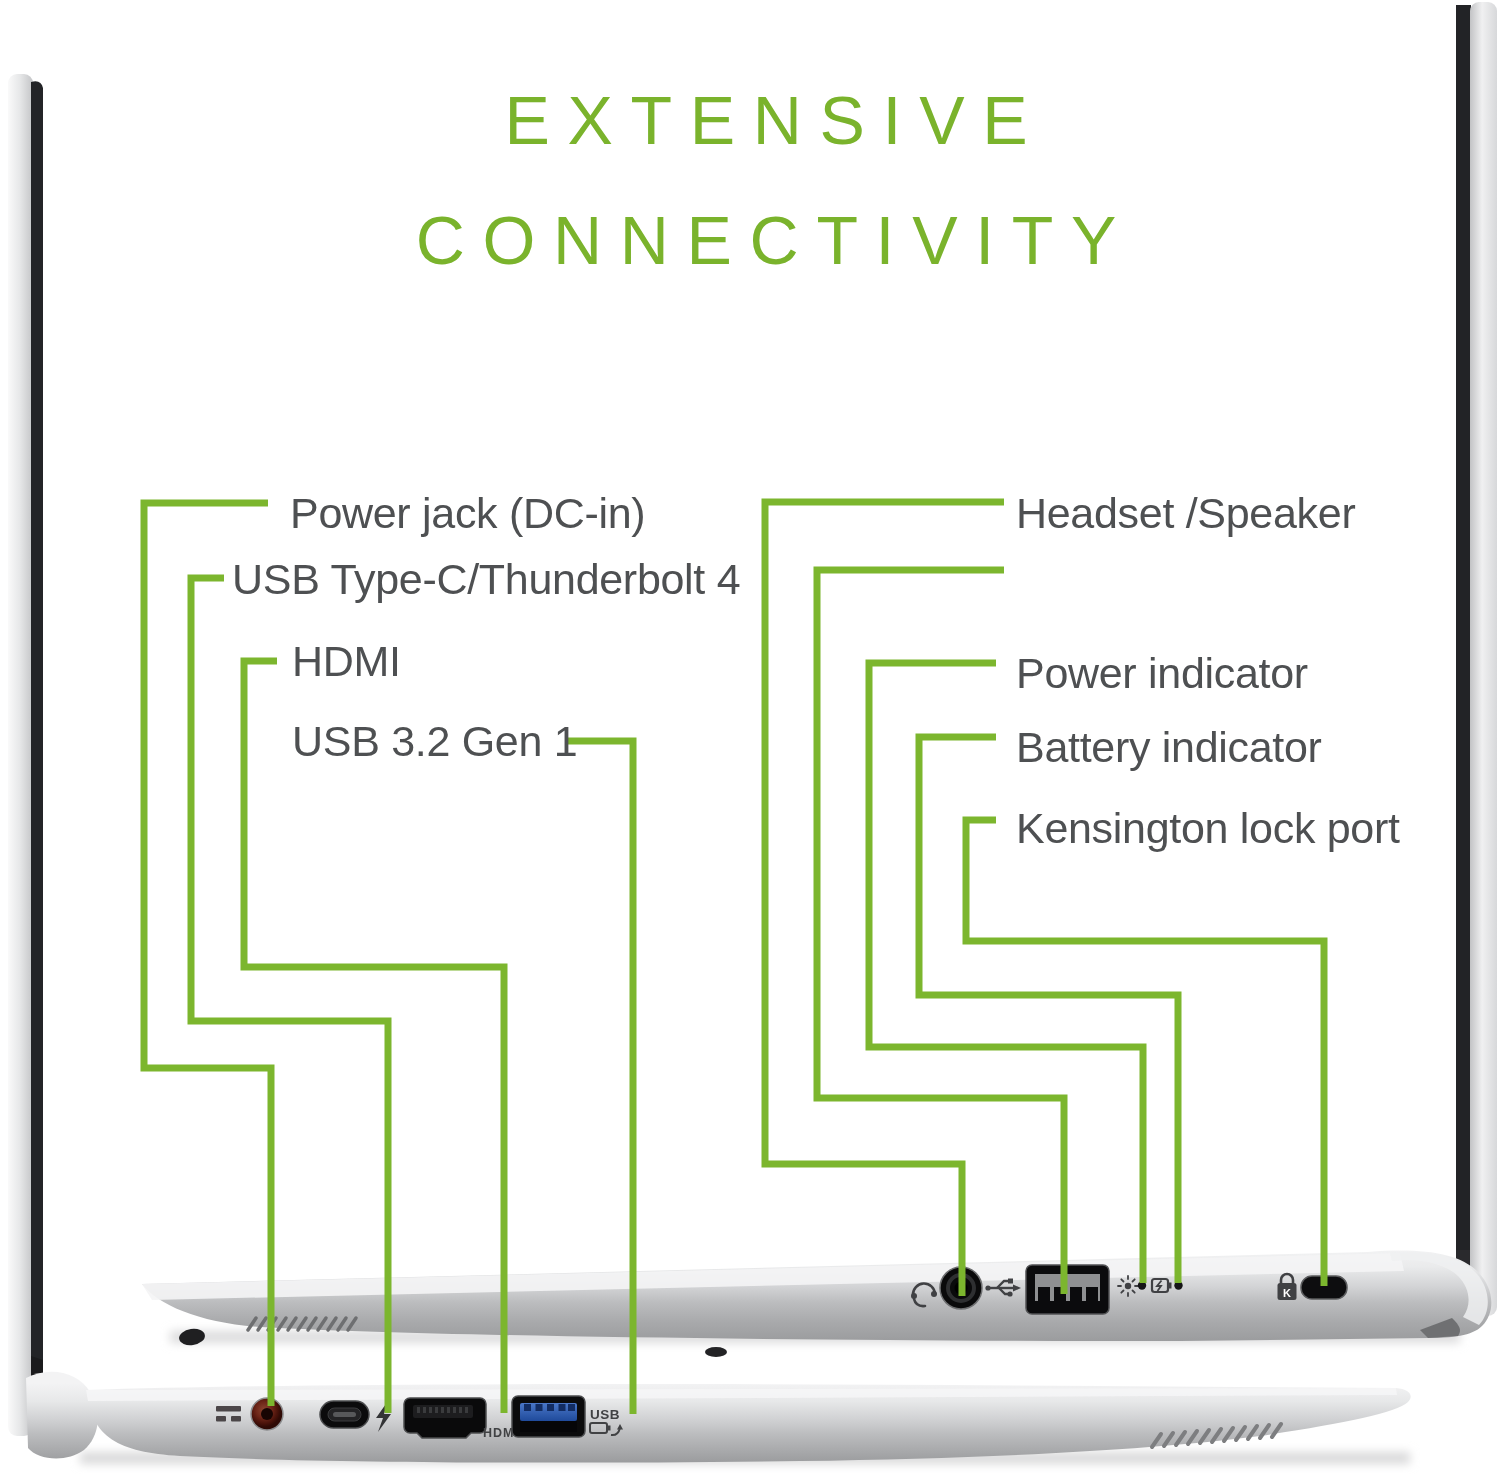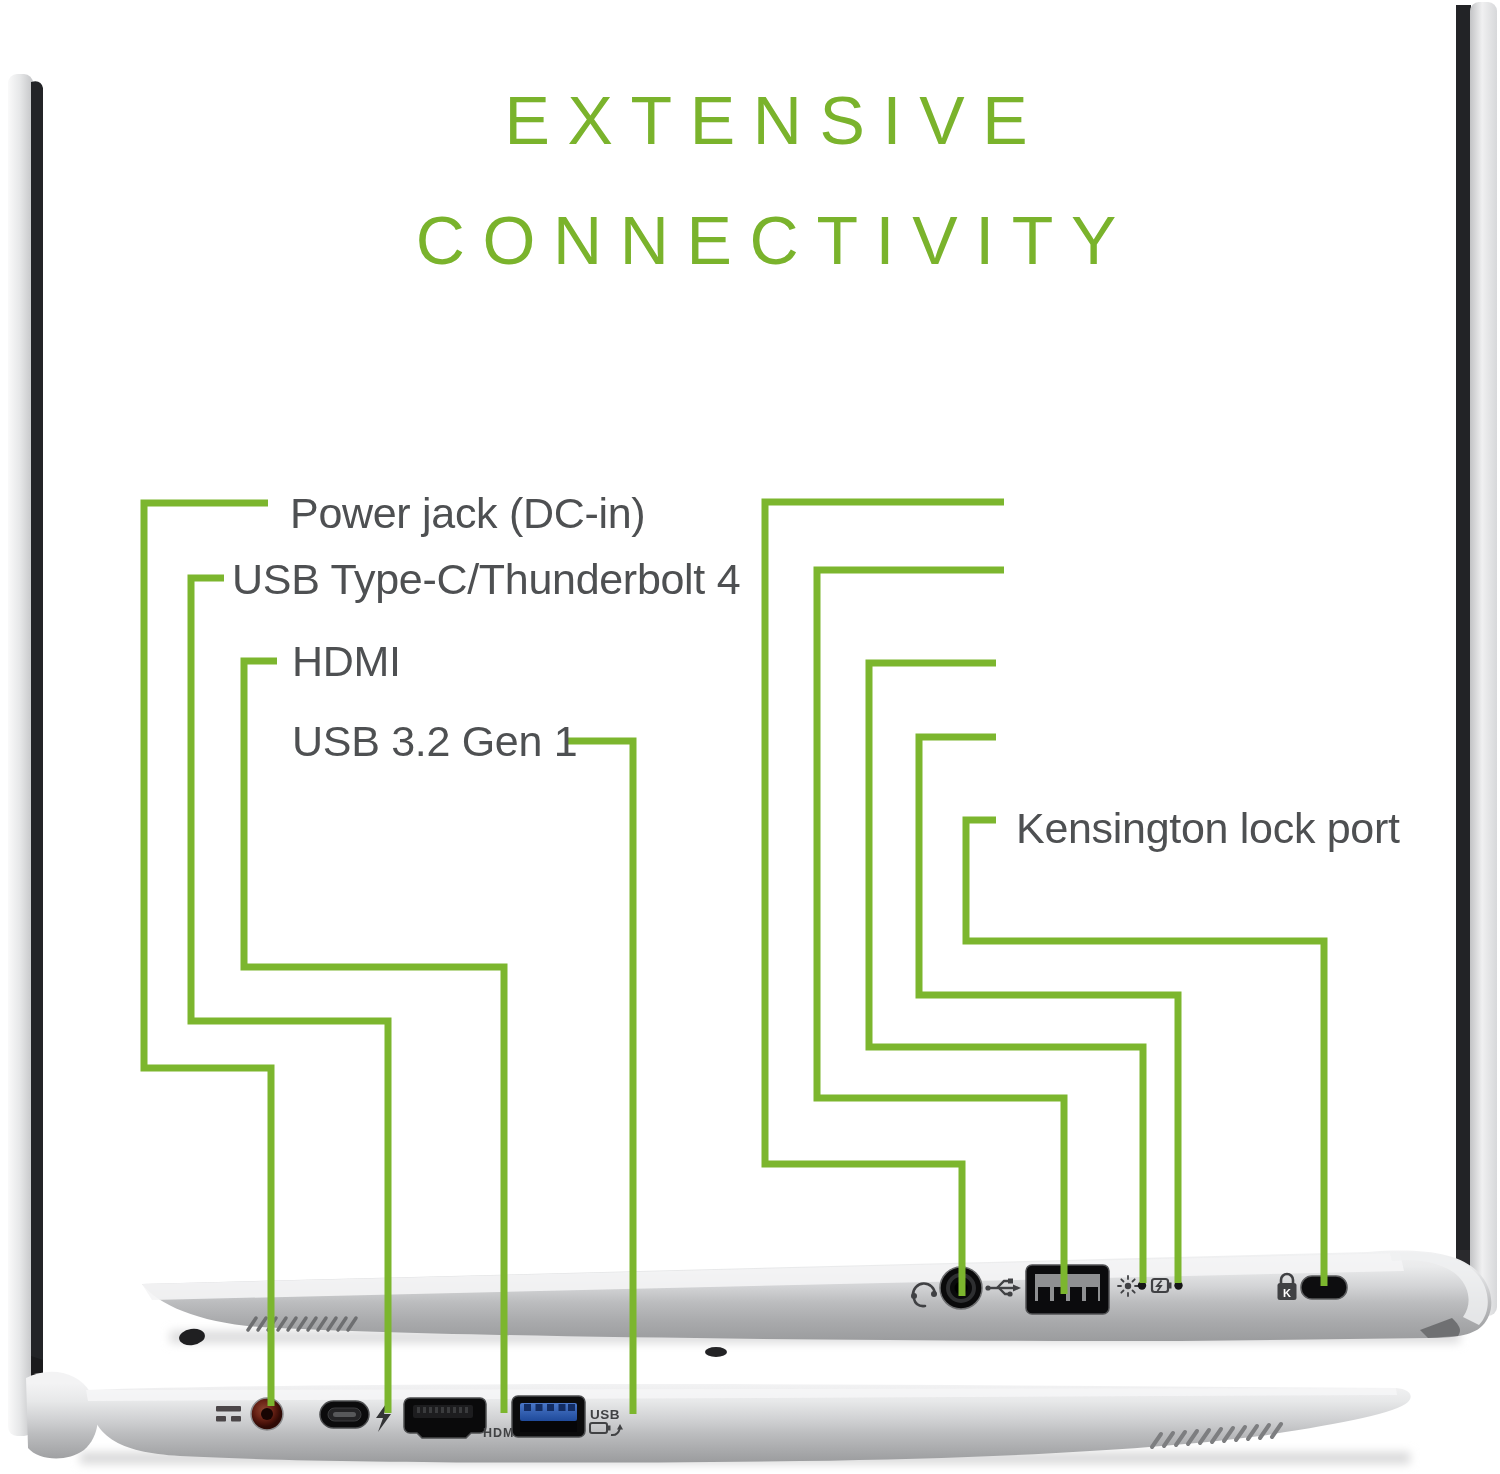--- a/index.html
+++ b/index.html
@@ -257,14 +257,17 @@
   </svg>
 
   <div class="title-line" id="title1">EXTENSIVE</div>
   <div class="title-line" id="title2">CONNECTIVITY</div>
 
   <div class="callout-label" style="left:290px;top:488px">Power jack (DC-in)</div>
   <div class="callout-label" style="left:232px;top:554px">USB Type-C/Thunderbolt 4</div>
   <div class="callout-label" style="left:292px;top:636px">HDMI</div>
   <div class="callout-label" style="left:292px;top:716px">USB 3.2 Gen 1</div>
 
+  <div class="callout-label" style="left:1016px;top:488px">Headset /Speaker</div>
+  <div class="callout-label" style="left:1016px;top:648px">Power indicator</div>
+  <div class="callout-label" style="left:1016px;top:722px">Battery indicator</div>
   <div class="callout-label" style="left:1016px;top:803px">Kensington lock port</div>
 </div>
 
 </body></html>

